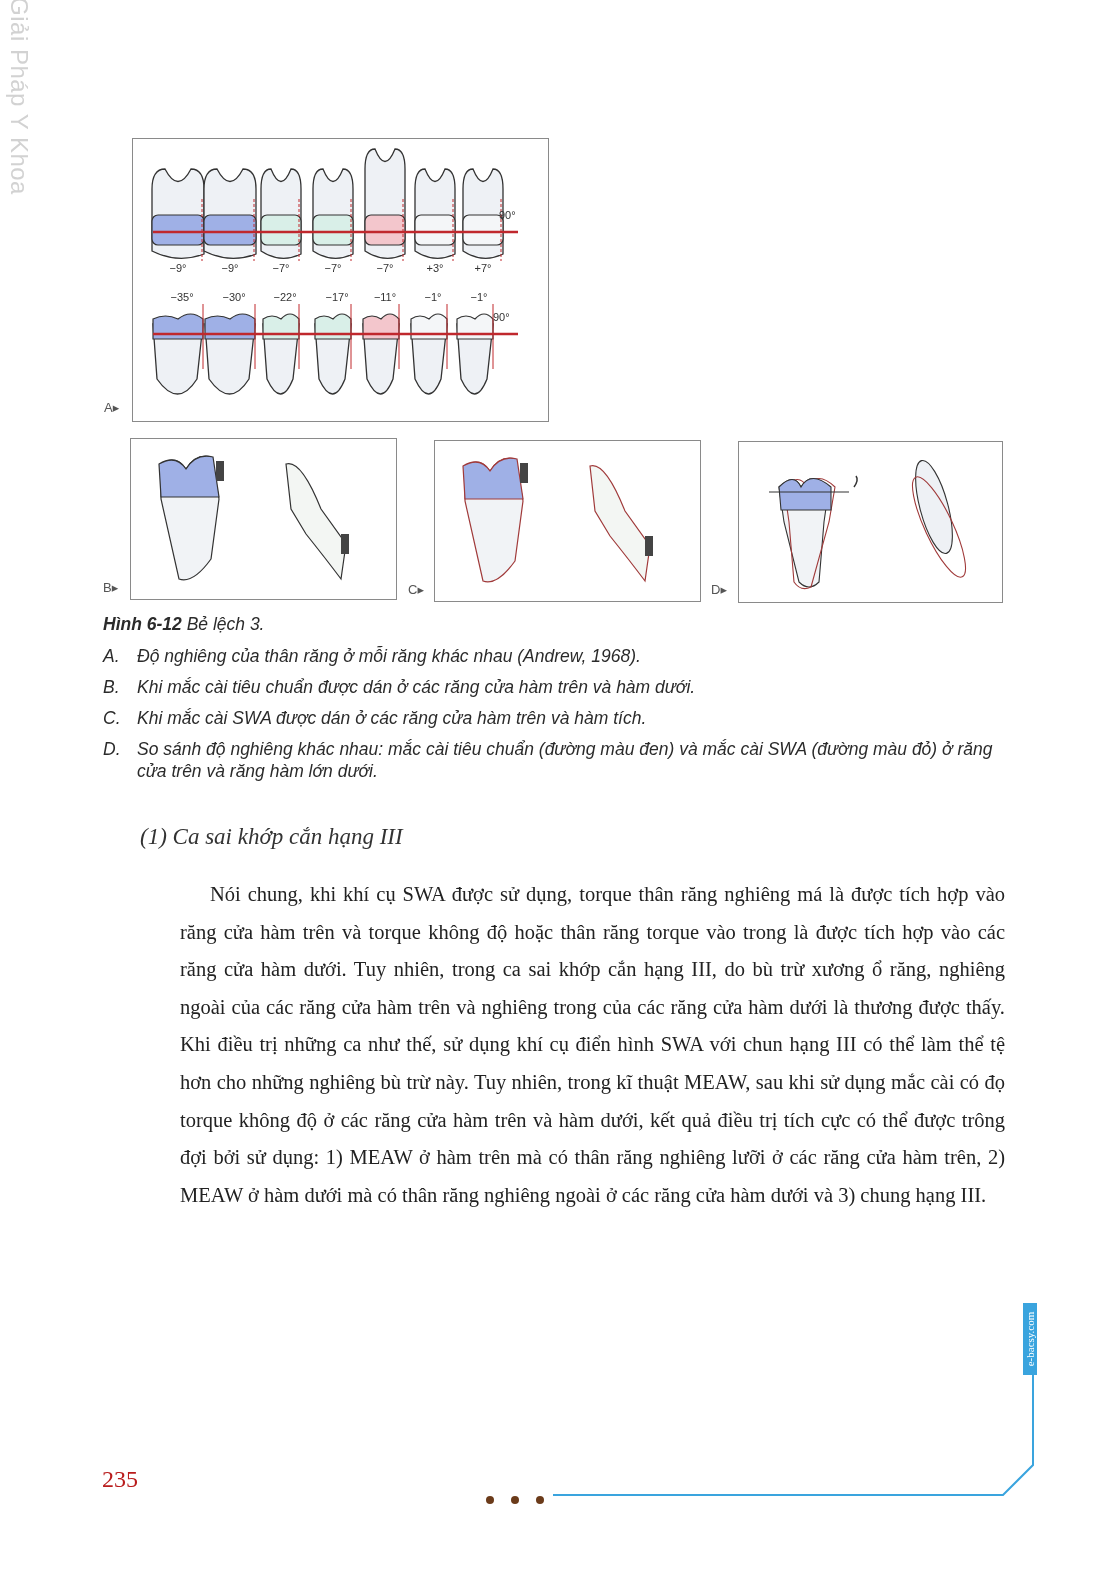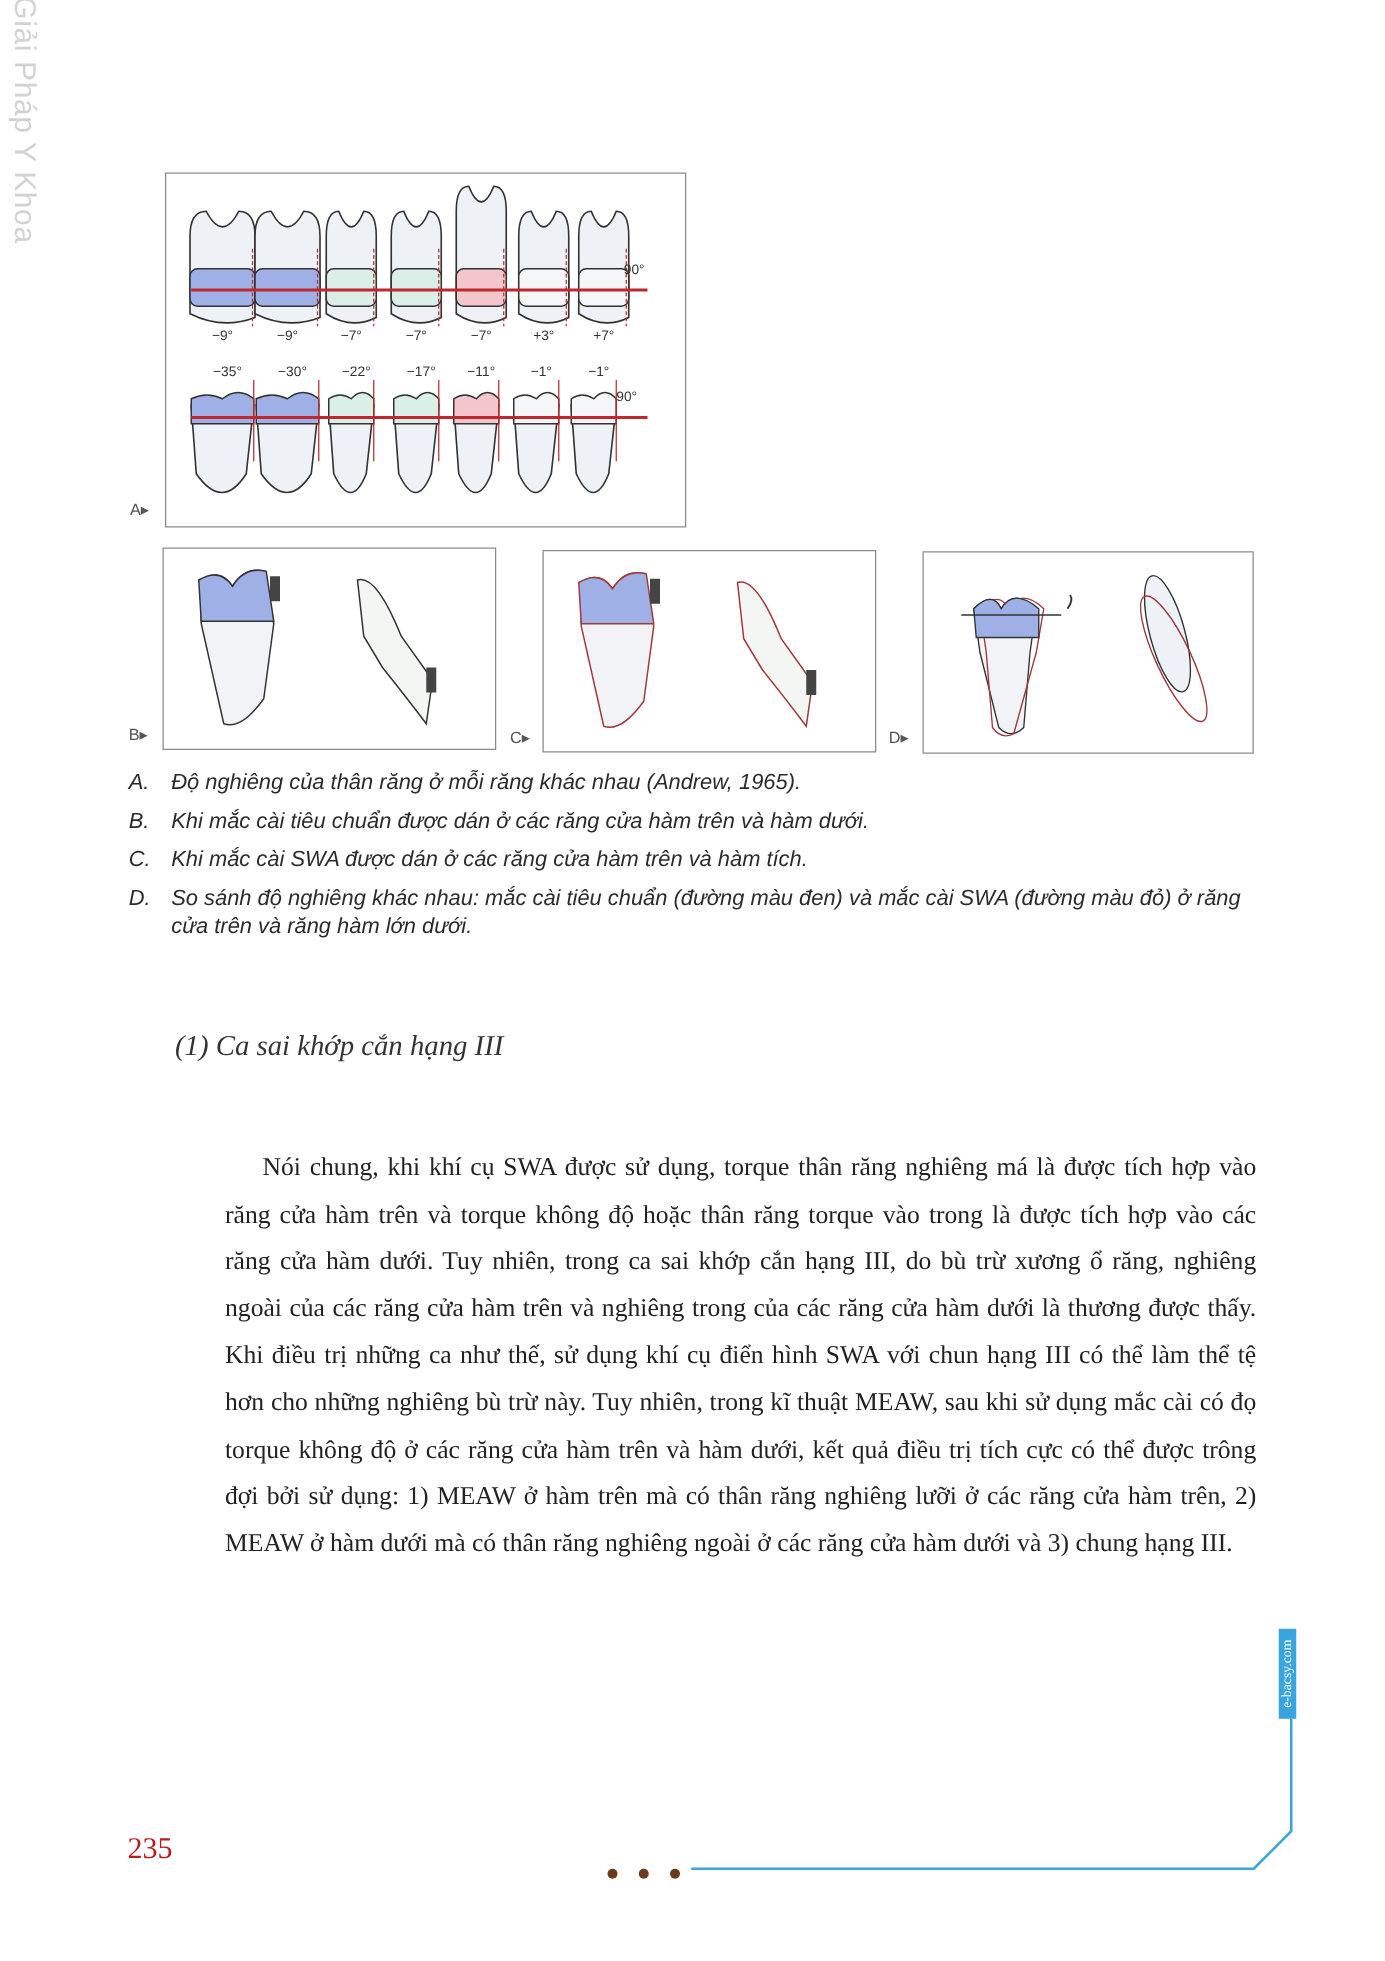--- a/index.html
+++ b/index.html
@@ -14,21 +14,21 @@
   svg text { font-family: "Liberation Sans", sans-serif; }
   .caption { position: absolute; left: 103px; top: 614px; width: 905px; font-family: "Liberation Sans", sans-serif;
              font-style: italic; font-size: 17.5px; color: #2b2b2b; }
   .caption .title { margin: 0 0 10px 0; }
   .caption .title b { font-weight: bold; }
   .caption .item { display: flex; margin-bottom: 9px; line-height: 22px; }
   .caption .item .k { width: 34px; flex: none; }
   .caption .item .v { flex: 1; }
   .heading { position: absolute; left: 140px; top: 824px; font-style: italic; font-size: 23px; color: #333; }
   .body-text { position: absolute; left: 180px; top: 876px; width: 825px; font-size: 20.5px; line-height: 37.6px;
-               text-align: justify; color: #222; margin-top: 40px; }
+               text-align: justify; color: #222; }
   .body-text p { margin: 0; text-indent: 30px; }
   .page-num { position: absolute; left: 102px; top: 1466px; font-size: 24px; color: #b91c1c; }
   .footer-dots { position: absolute; left: 486px; top: 1490px; }
   .footer-dots i { display: inline-block; width: 8px; height: 8px; border-radius: 50%; background: #6b3b1a; margin-right: 17px; }
   .site-tag { position: absolute; left: 1023px; top: 1303px; width: 14px; height: 72px; background: #3aa4de; }
   .site-tag span { position: absolute; left: 50%; top: 50%; transform: translate(-50%,-50%) rotate(-90deg);
         color: #fff; font-size: 11px; white-space: nowrap; font-family: "Liberation Serif", serif; }
   .frame-svg { position: absolute; left: 0; top: 0; pointer-events: none; }
 </style>
 </head>
@@ -161,23 +161,24 @@
       <path d="M40,45 Q55,30 62,45 Q72,28 92,45 L92,68 L42,68 Z" fill="#9fb0e6" stroke="#333" stroke-width="1.1"></path>
       <line x1="30" y1="50" x2="110" y2="50" stroke="#333" stroke-width="1.2"></line>
       <path d="M115,45 Q120,38 117,34" fill="none" stroke="#333" stroke-width="1.5"></path>
       <ellipse cx="195" cy="65" rx="14" ry="48" transform="rotate(-15 195 65)" fill="#eef1f5" stroke="#333" stroke-width="1.1"></ellipse>
       <ellipse cx="200" cy="85" rx="14" ry="55" transform="rotate(-25 200 85)" fill="none" stroke="#a03a3a" stroke-width="1.1"></ellipse>
     </svg>
 </div>
 <div class="panel-label" style="left:711px; top:582px;">D▸</div>
 
 <div class="caption">
+  <div class="title"><b>Hình 6-12</b><span> Bẻ lệch 3.</span></div>
   <div class="item">
       <span class="k">A.</span>
-      <span class="v">Độ nghiêng của thân răng ở mỗi răng khác nhau (Andrew, 1965).</span>
+      <span class="v">Độ nghiêng của thân răng ở mỗi răng khác nhau (Andrew, 1968).</span>
     </div>
   <div class="item">
       <span class="k">B.</span>
       <span class="v">Khi mắc cài tiêu chuẩn được dán ở các răng cửa hàm trên và hàm dưới.</span>
     </div>
   <div class="item">
       <span class="k">C.</span>
       <span class="v">Khi mắc cài SWA được dán ở các răng cửa hàm trên và hàm tích.</span>
     </div>
   <div class="item">

